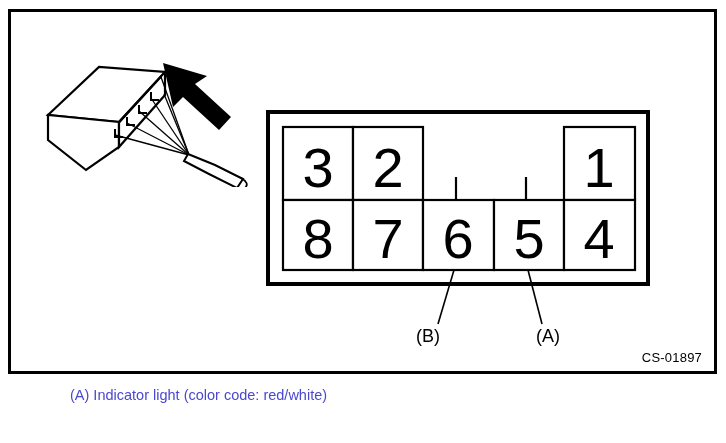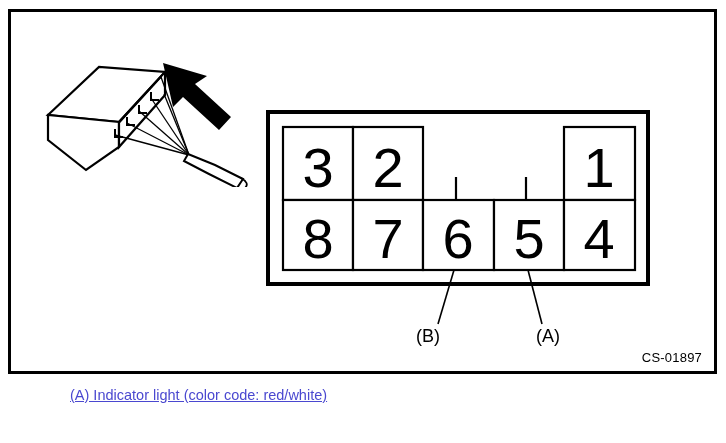--- a/index.html
+++ b/index.html
@@ -66,21 +66,20 @@
     left: 70px;
     top: 383px;
     width: 620px;
   }
   .caption-line {
     color: #4a48d0;
     font-size: 14.5px;
     line-height: 25px;
     font-family: "Liberation Sans", sans-serif;
     white-space: nowrap;
-    text-decoration: underline;
   }
 </style>
 </head>
 <body>
 
 <div id="page">
 
   <div id="figure-box">
 
     <div id="illustration">

